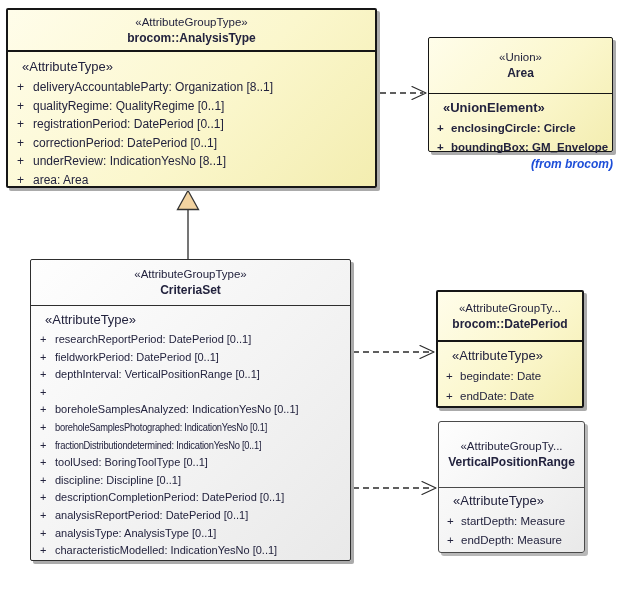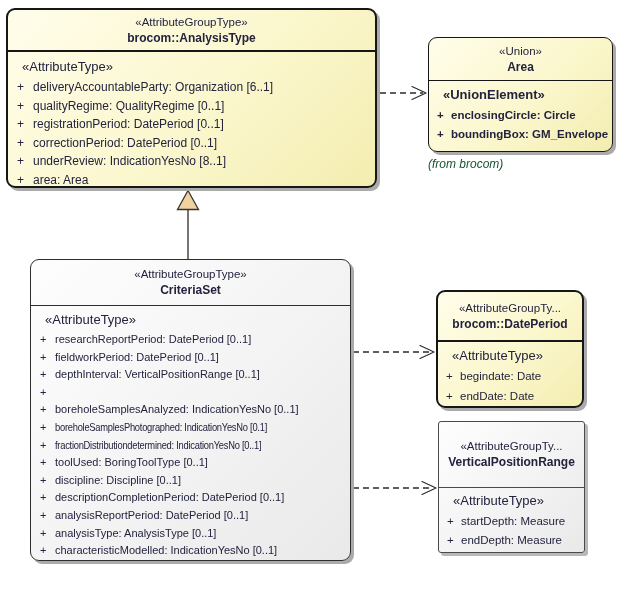--- a/index.html
+++ b/index.html
@@ -6,21 +6,21 @@
   html,body { background:#ffffff; }
   body { font-family:"Liberation Sans", sans-serif; color:#23233e; }
   .canvas { position:relative; width:625px; height:603px; background:#ffffff; overflow:hidden; }
 
   .connectors { position:absolute; left:0; top:0; pointer-events:none; }
   .dashed { stroke:#2b2b2b; stroke-width:1.3; stroke-dasharray:6 4; fill:none; }
   .solid  { stroke:#2b2b2b; stroke-width:1.3; fill:none; }
   .head   { stroke:#2b2b2b; stroke-width:1.2; fill:none; stroke-linecap:round; }
   .gen-head { stroke:#333333; stroke-width:1.3; }
 
-  .uml-box { position:absolute; border:2px solid #161616; border-radius:9px;
+  .uml-box { position:absolute; border:2px solid #161616; border-radius:2px;
              box-shadow:3px 3px 0 #ababab; }
   .fill-yellow { background:linear-gradient(135deg,#fffdea 0%,#fbf7cd 55%,#f3edb0 100%); }
   .fill-gray   { background:linear-gradient(135deg,#fefefe 0%,#f3f3f3 55%,#e9e9e9 100%); }
 
   .box-header { display:flex; flex-direction:column; justify-content:center;
                 text-align:center; border-bottom:2px solid #161616; }
   .stereotype { font-size:11.5px; line-height:15px; }
   .box-name   { font-size:12px; font-weight:bold; line-height:16px; }
 
   .box-body { padding-top:7px; }
@@ -30,21 +30,21 @@
   .attr-text { flex:none; }
   .condensed .attr-text { transform:scaleX(0.85); transform-origin:left center; letter-spacing:-0.3px; }
 
   
   #box-a { left:6px; top:8px; width:371px; height:180px; }
   #box-a .box-header { height:42px; }
   #box-a .attr-row { font-size:12px; }
 
   
   #box-b { left:428px; top:37px; width:185px; height:115px; border-width:1.5px; }
-  #box-b .box-header { height:43px; border-bottom-width:1.5px; }
+  #box-b .box-header { height:56px; border-bottom-width:1.5px; }
   #box-b .box-body { padding-top:6px;font-weight:bold; }
   #box-b .attr-prefix { width:22px; padding-left:8px; }
 
   
   #box-c { left:30px; top:259px; width:321px; height:302px; border:1px solid #2e2e2e; }
   #box-c .box-header { height:46px; border-bottom:1px solid #2e2e2e; }
   #box-c .box-body { padding-top:6px; }
   #box-c .attr-row { font-size:11px; line-height:17.6px; }
   #box-c .attr-prefix { width:24px; }
 
@@ -55,22 +55,22 @@
   #box-d .attr-row { line-height:19.5px; }
   #box-d .attr-prefix { width:22px; padding-left:8px; }
 
   
   #box-e { left:438px; top:421px; width:147px; height:132px; border:1px solid #4a4a4a;
            border-radius:3px; box-shadow:3px 3px 0 #b8b8b8; }
   #box-e .box-header { height:66px; border-bottom:1px solid #4a4a4a; }
   #box-e .box-body { padding-top:5px; }
   #box-e .attr-prefix { width:22px; padding-left:8px; }
 
-  .caption { position:absolute; left:428px; top:157px; width:185px; text-align:left;
-             font-size:12px; font-style:italic; font-weight:normal; color:#14532d; }
+  .caption { position:absolute; left:428px; top:157px; width:185px; text-align:right;
+             font-size:12px; font-style:italic; font-weight:bold; color:#1d4ed8; }
 </style>
 </head>
 <body>
 
 <div class="canvas">
 
   <svg class="connectors" width="625" height="603" viewBox="0 0 625 603">
     <g>
       <line class="dashed" x1="380" y1="93" x2="423" y2="93"></line>
       <path class="head" d="M426,93 L412,86.5 M426,93 L412,99.5"></path>
@@ -92,21 +92,21 @@
   <div class="uml-box fill-yellow" id="box-a">
     <div class="box-header">
       <div class="stereotype">«AttributeGroupType»</div>
       <div class="box-name">brocom::AnalysisType</div>
     </div>
     <div class="box-body">
       <div class="section-stereotype">«AttributeType»</div>
 
         <div class="attr-row">
           <span class="attr-prefix">+</span>
-          <span class="attr-text">deliveryAccountableParty: Organization [6..1]</span>
+          <span class="attr-text">deliveryAccountableParty: Organization [8..1]</span>
         </div>
 
         <div class="attr-row">
           <span class="attr-prefix">+</span>
           <span class="attr-text">qualityRegime: QualityRegime [0..1]</span>
         </div>
 
         <div class="attr-row">
           <span class="attr-prefix">+</span>
           <span class="attr-text">registrationPeriod: DatePeriod [0..1]</span>

